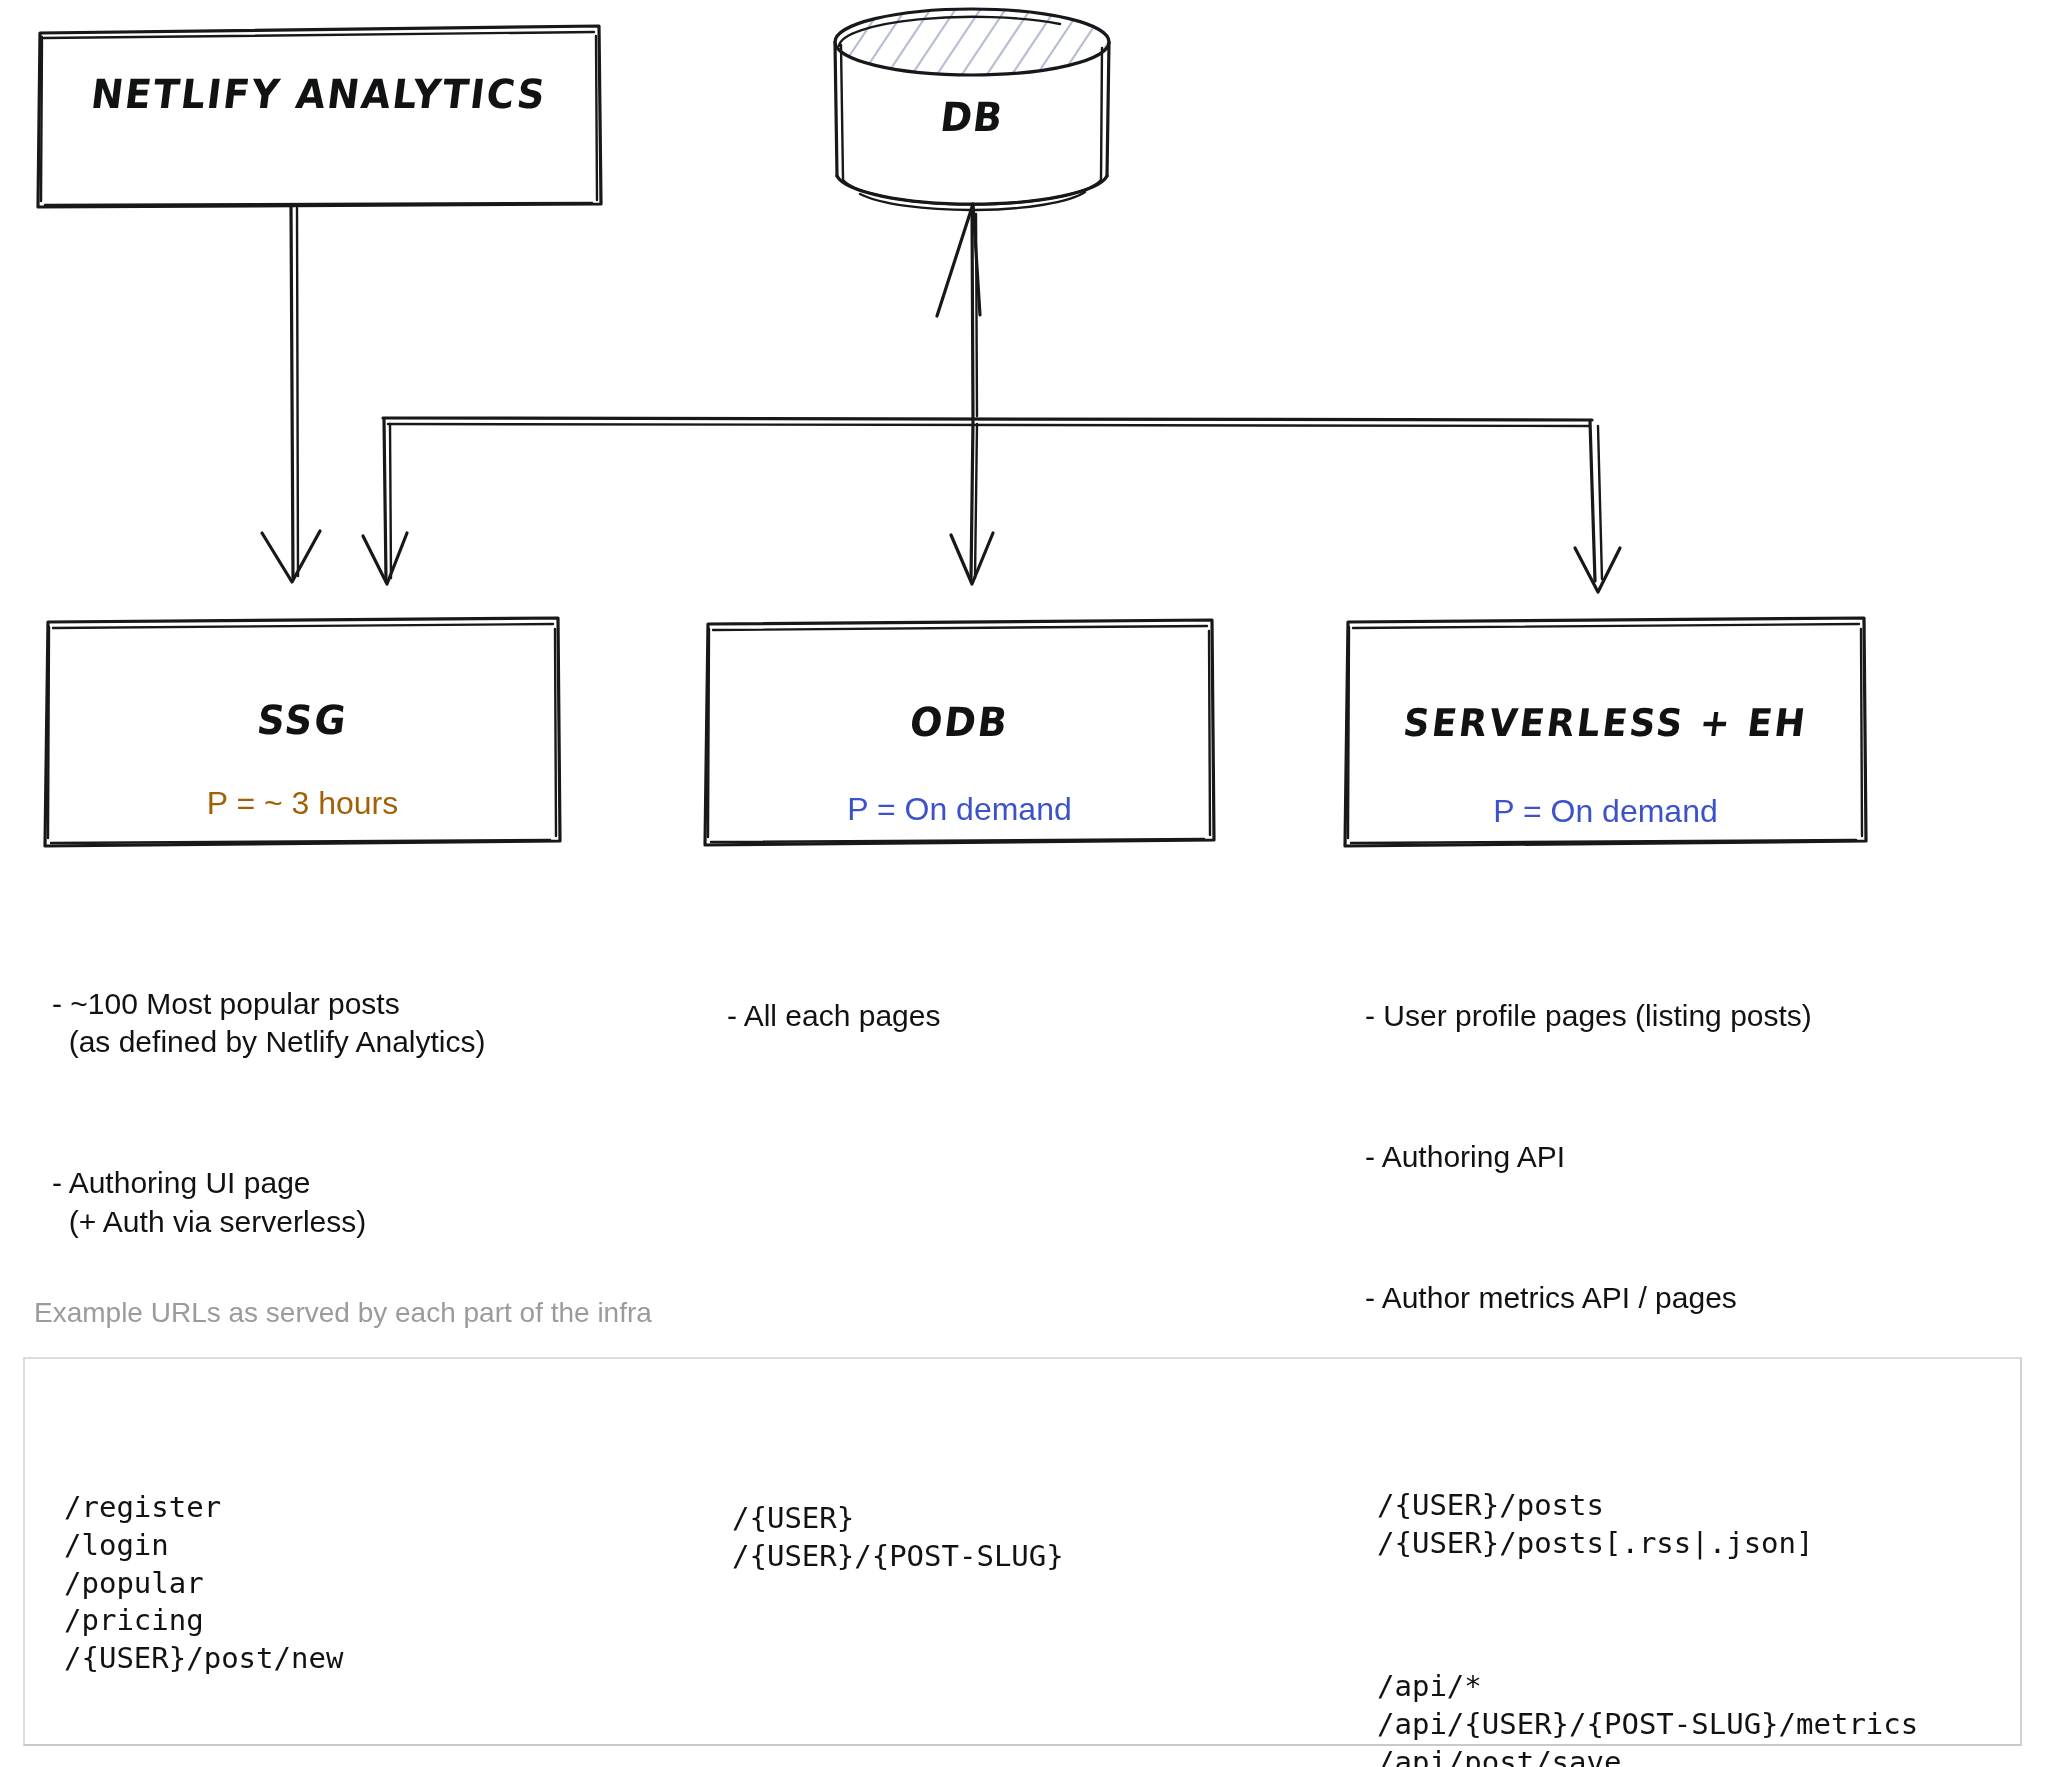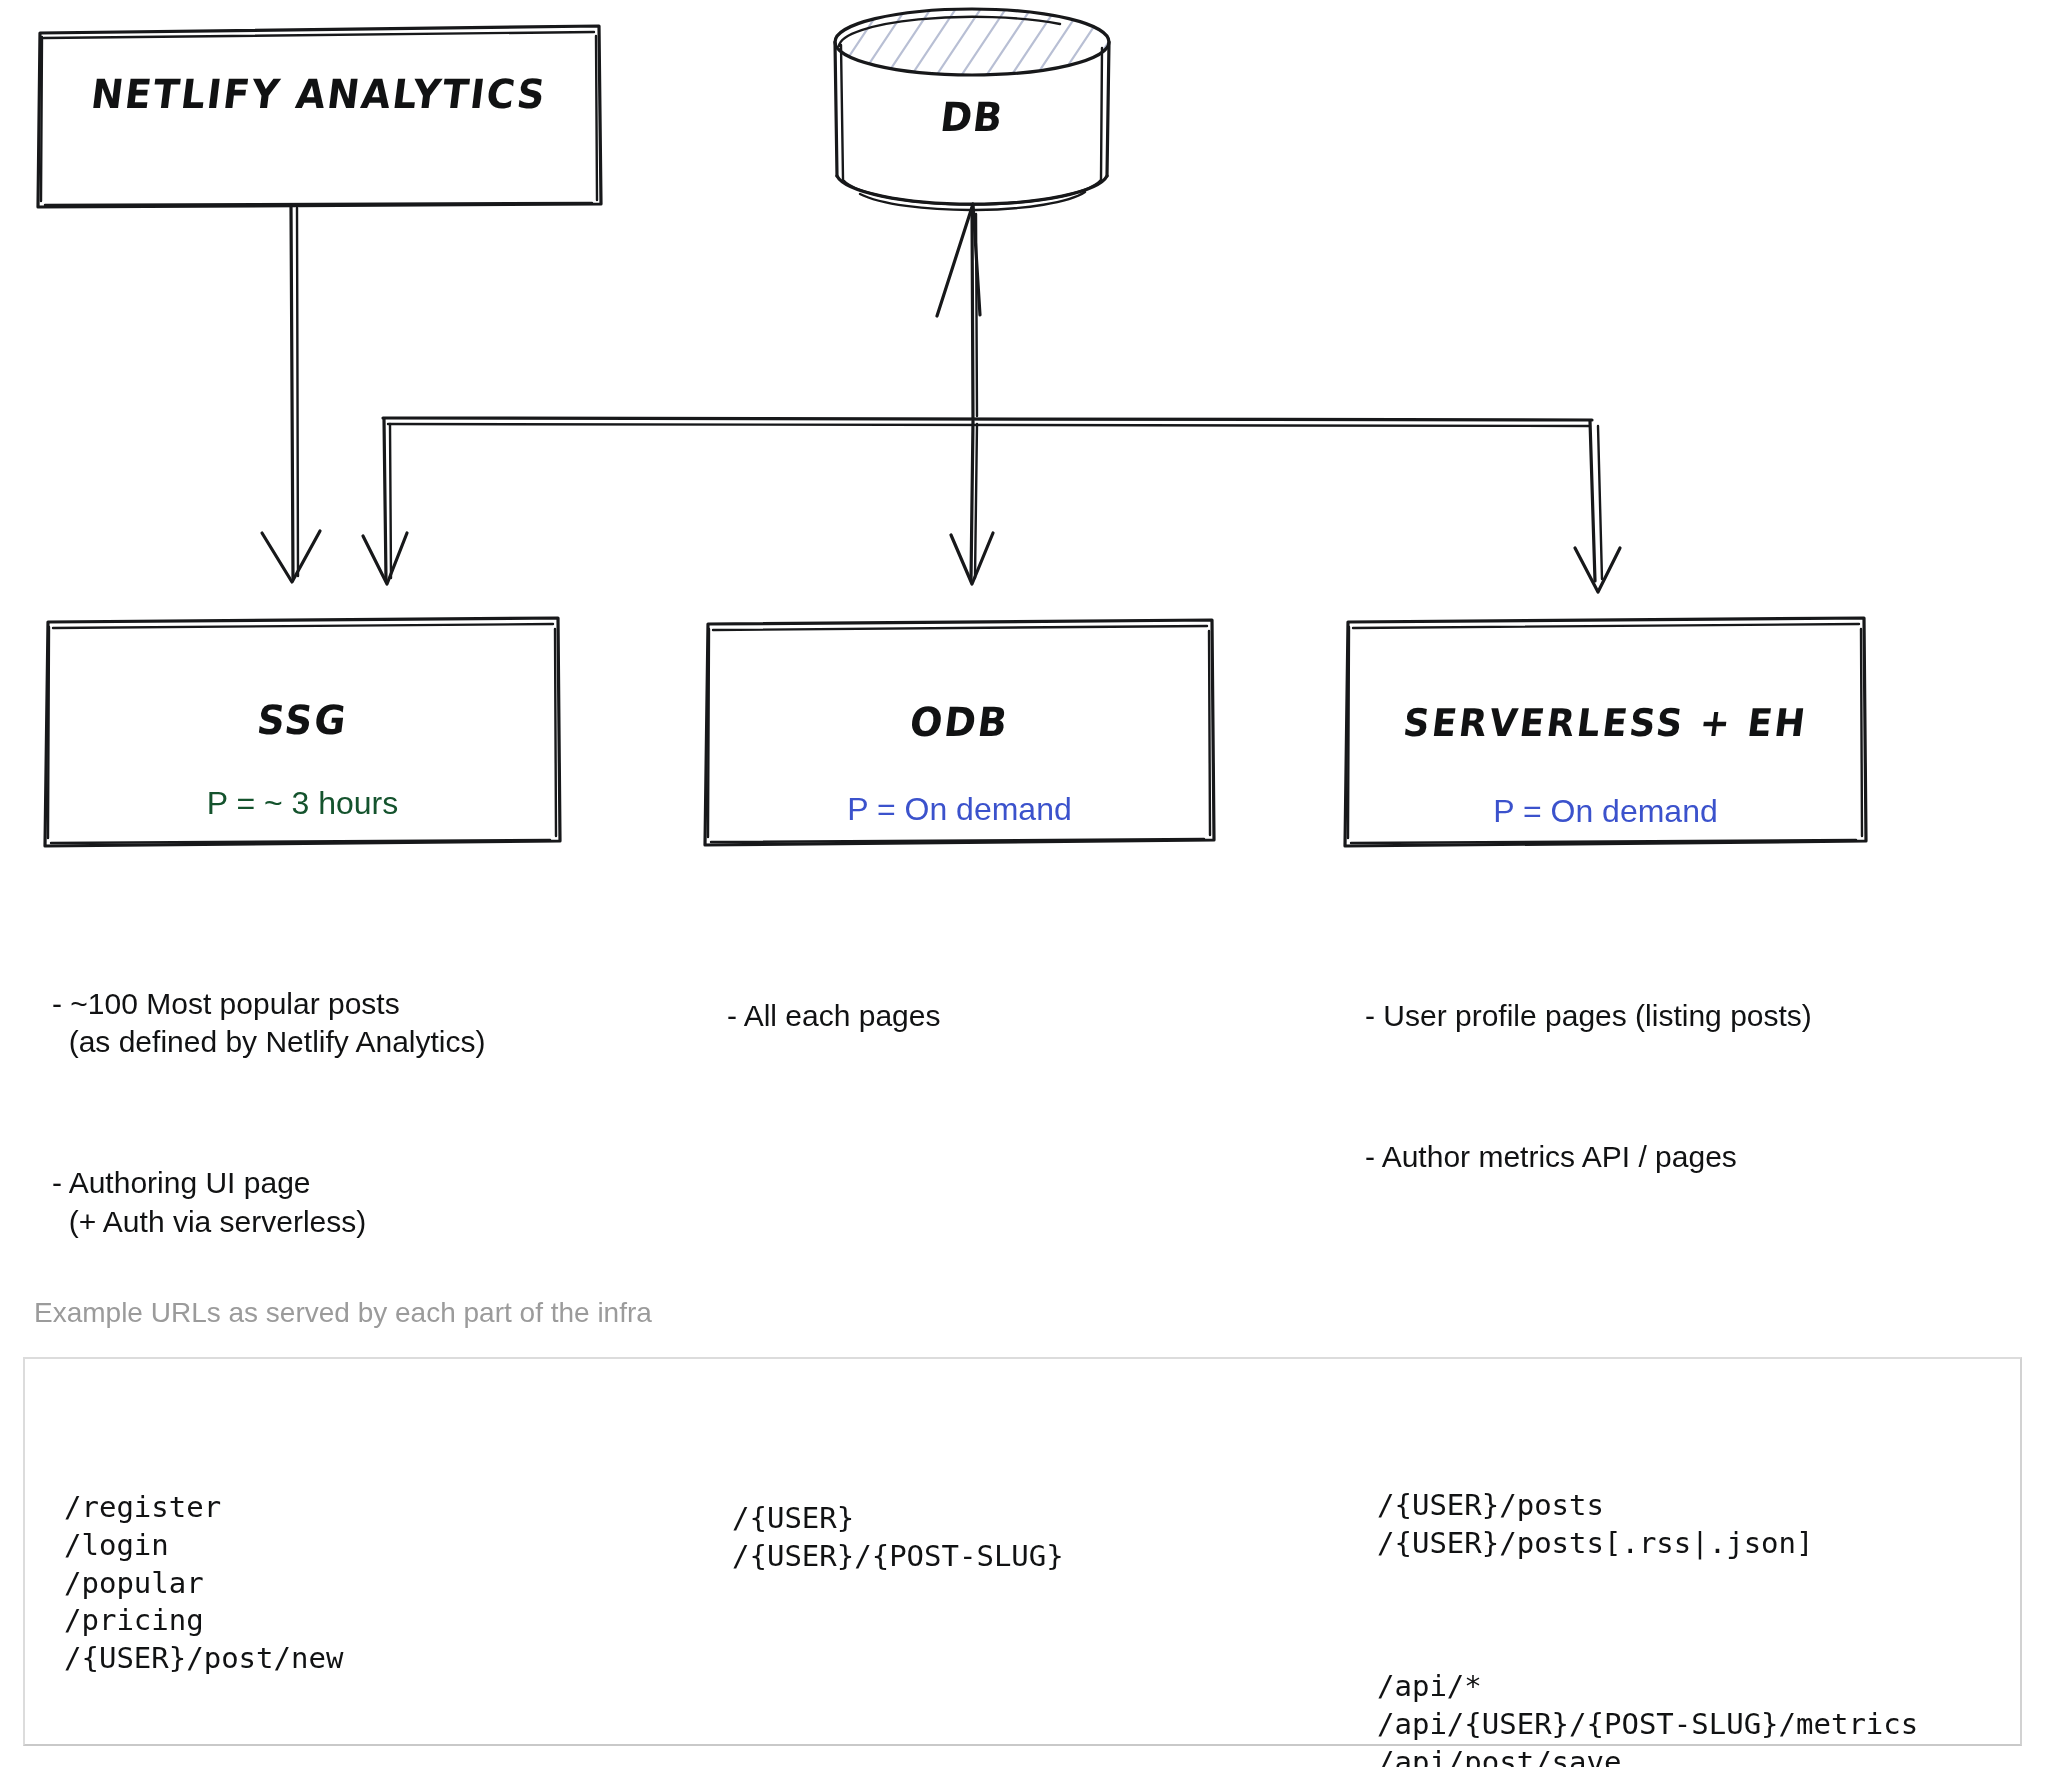--- a/index.html
+++ b/index.html
@@ -212,41 +212,42 @@
       <path class="sketch-stroke" d="M1348 622 L1864 618 L1866 841 L1345 846 Z"></path>
       <path class="sketch-stroke thin" d="M1353 628 L1859 624 M1861 629 L1862 836 M1856 840 L1351 843 M1348 838 L1349 627"></path>
     </g>
   </svg>
 
   <div class="node-label box-title" style="left:38px; top:72px; width:562px;">NETLIFY ANALYTICS</div>
 
   <div class="node-label db-title" style="left:835px; top:95px; width:274px;">DB</div>
 
   <div class="node-label box-title" style="left:45px; top:698px; width:515px;">SSG</div>
-  <div class="node-sub" style="left:45px; top:785px; width:515px; color:#14532d;">P = ~ 3 hours</div>
+  <div class="node-sub" style="left:45px; top:785px; width:515px; color:#a16207;">P = ~ 3 hours</div>
 
   <div class="node-label box-title" style="left:705px; top:700px; width:509px;">ODB</div>
   <div class="node-sub" style="left:705px; top:791px; width:509px; color:#3b52cc;">P = On demand</div>
 
   <div class="node-label wide-title" style="left:1345px; top:702px; width:521px;">SERVERLESS + EH</div>
   <div class="node-sub" style="left:1345px; top:793px; width:521px; color:#3b52cc;">P = On demand</div>
 
   <div class="bullet-list" style="left:52px; top:908px; width:540px;">
     <div class="bullet-item">- ~100 Most popular posts
   (as defined by Netlify Analytics)</div>
     <div class="bullet-item">- Authoring UI page
   (+ Auth via serverless)</div>
   </div>
 
   <div class="bullet-list" style="left:727px; top:920px; width:430px;">
     <div class="bullet-item">- All each pages</div>
   </div>
 
   <div class="bullet-list" style="left:1365px; top:920px; width:560px;">
     <div class="bullet-item">- User profile pages (listing posts)</div>
+    <div class="bullet-item">- Authoring API</div>
     <div class="bullet-item">- Author metrics API / pages</div>
   </div>
 
   <div class="section-caption" style="left:34px; top:1297px;">Example URLs as served by each part of the infra</div>
 
   <div class="url-panel" style="left:23px; top:1357px; width:1999px; height:389px;"></div>
 
   <div class="url-col" style="left:64px; top:1414px;">
     <div class="url-group">/register
 /login

